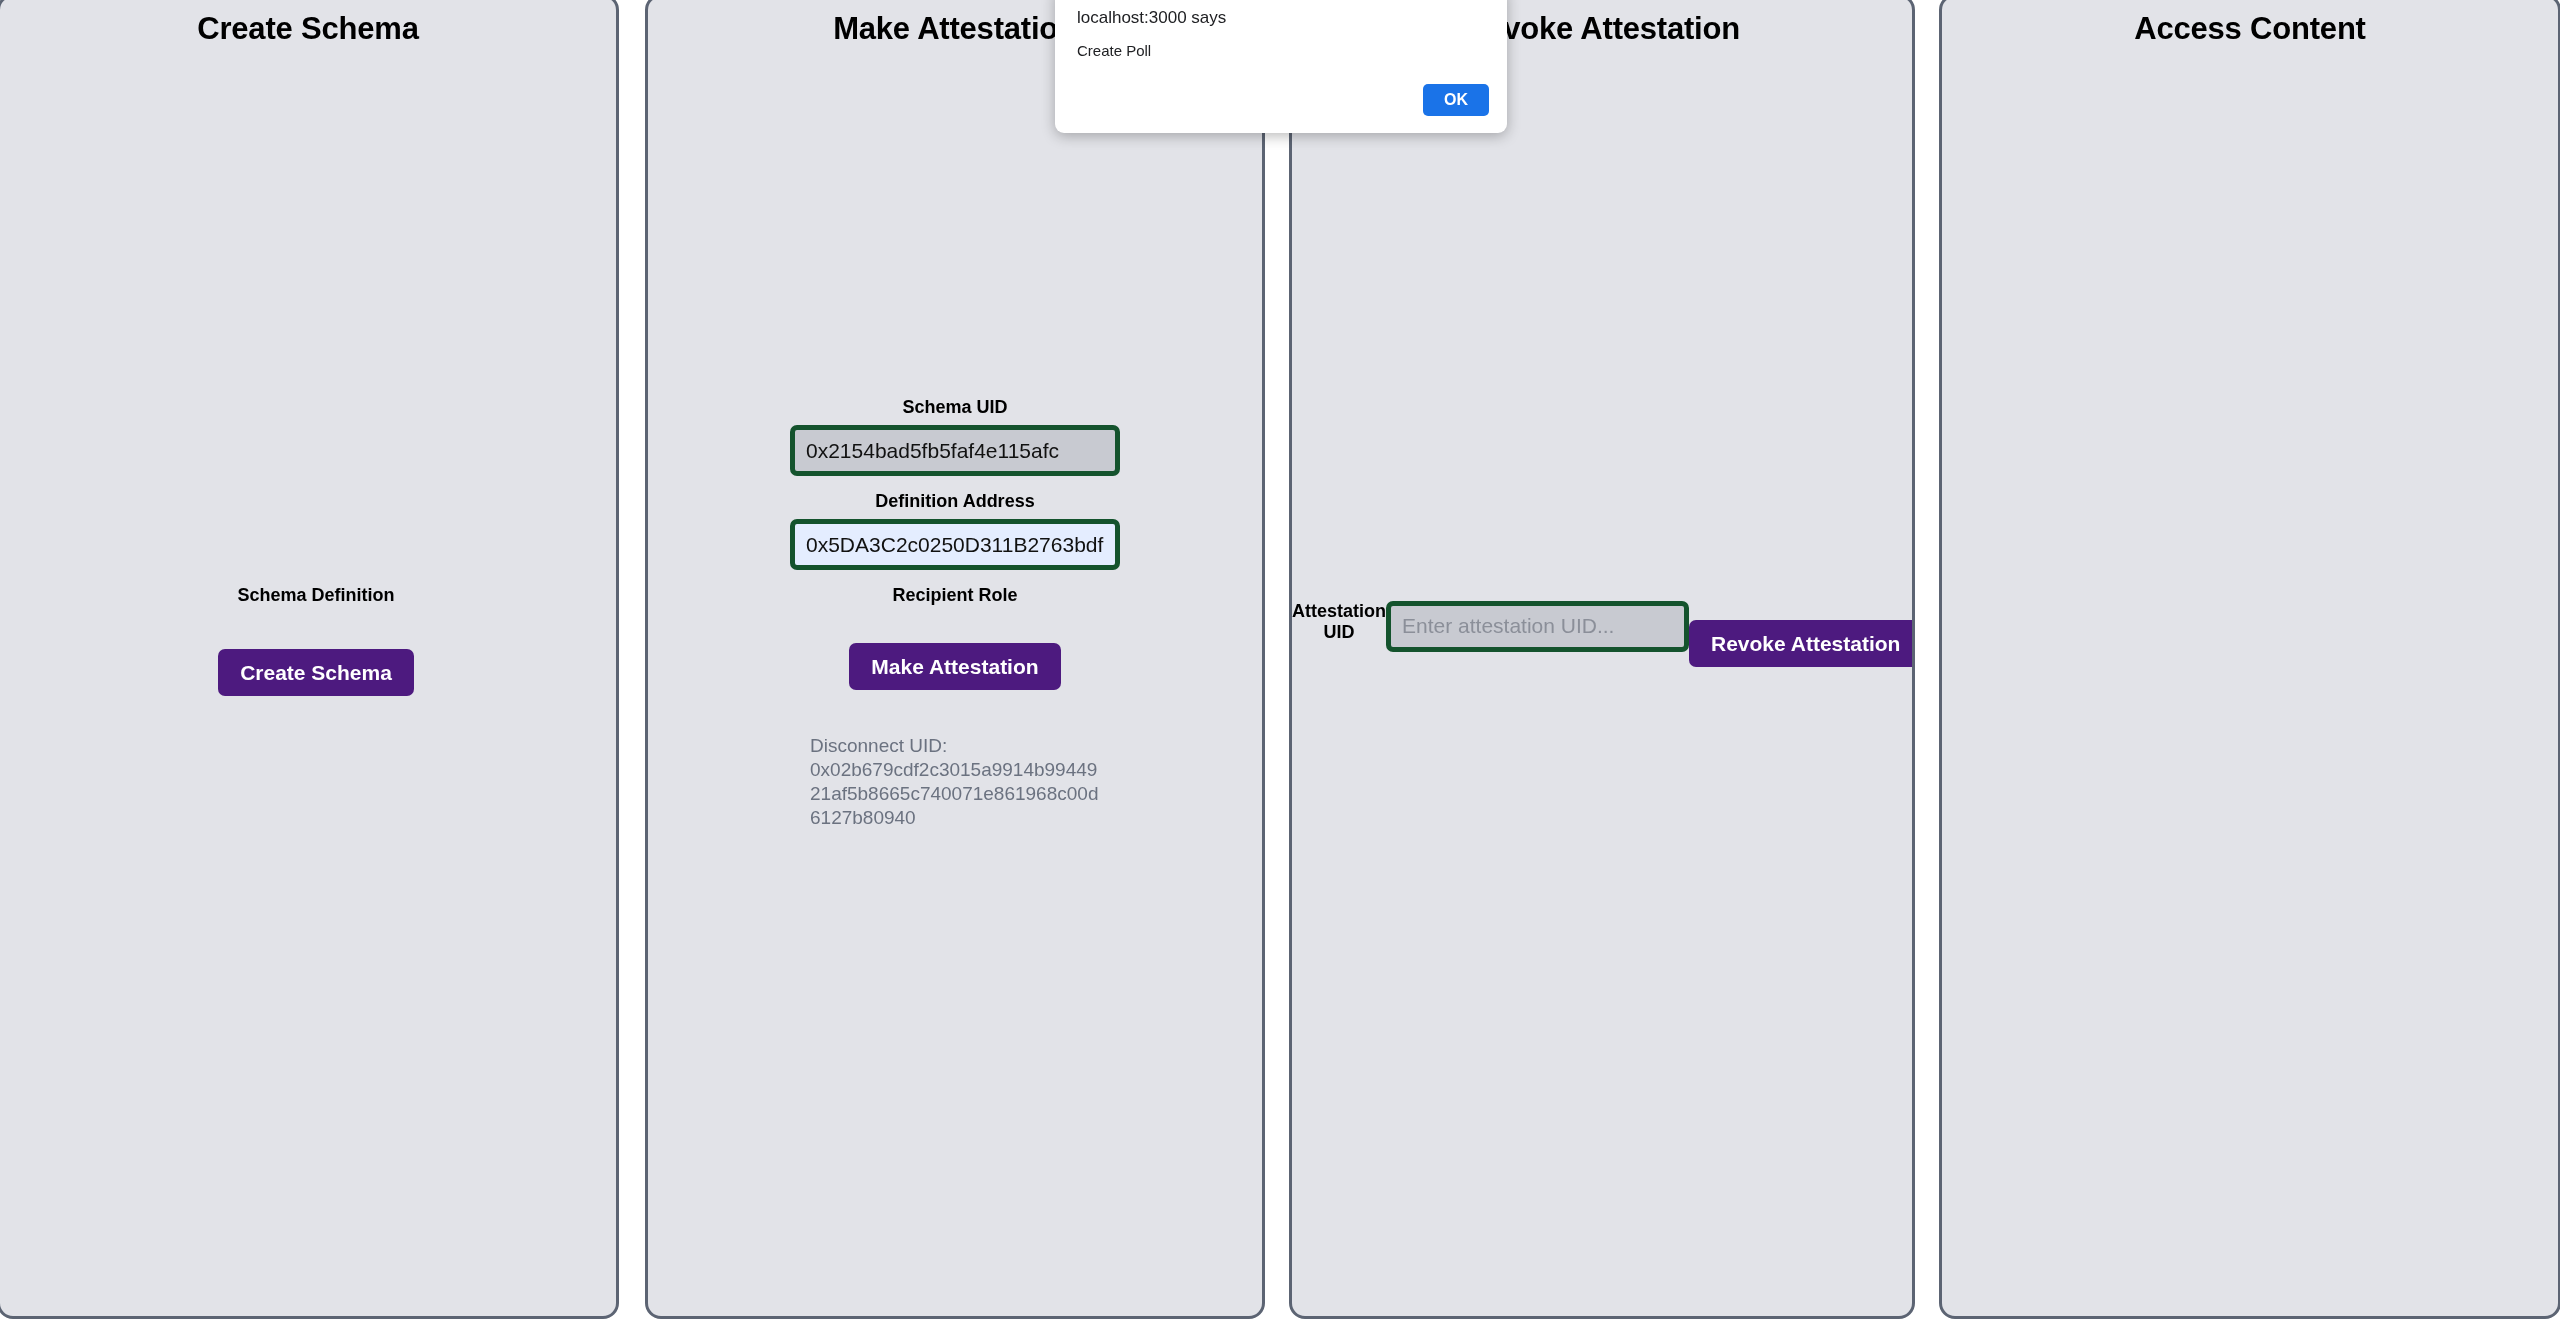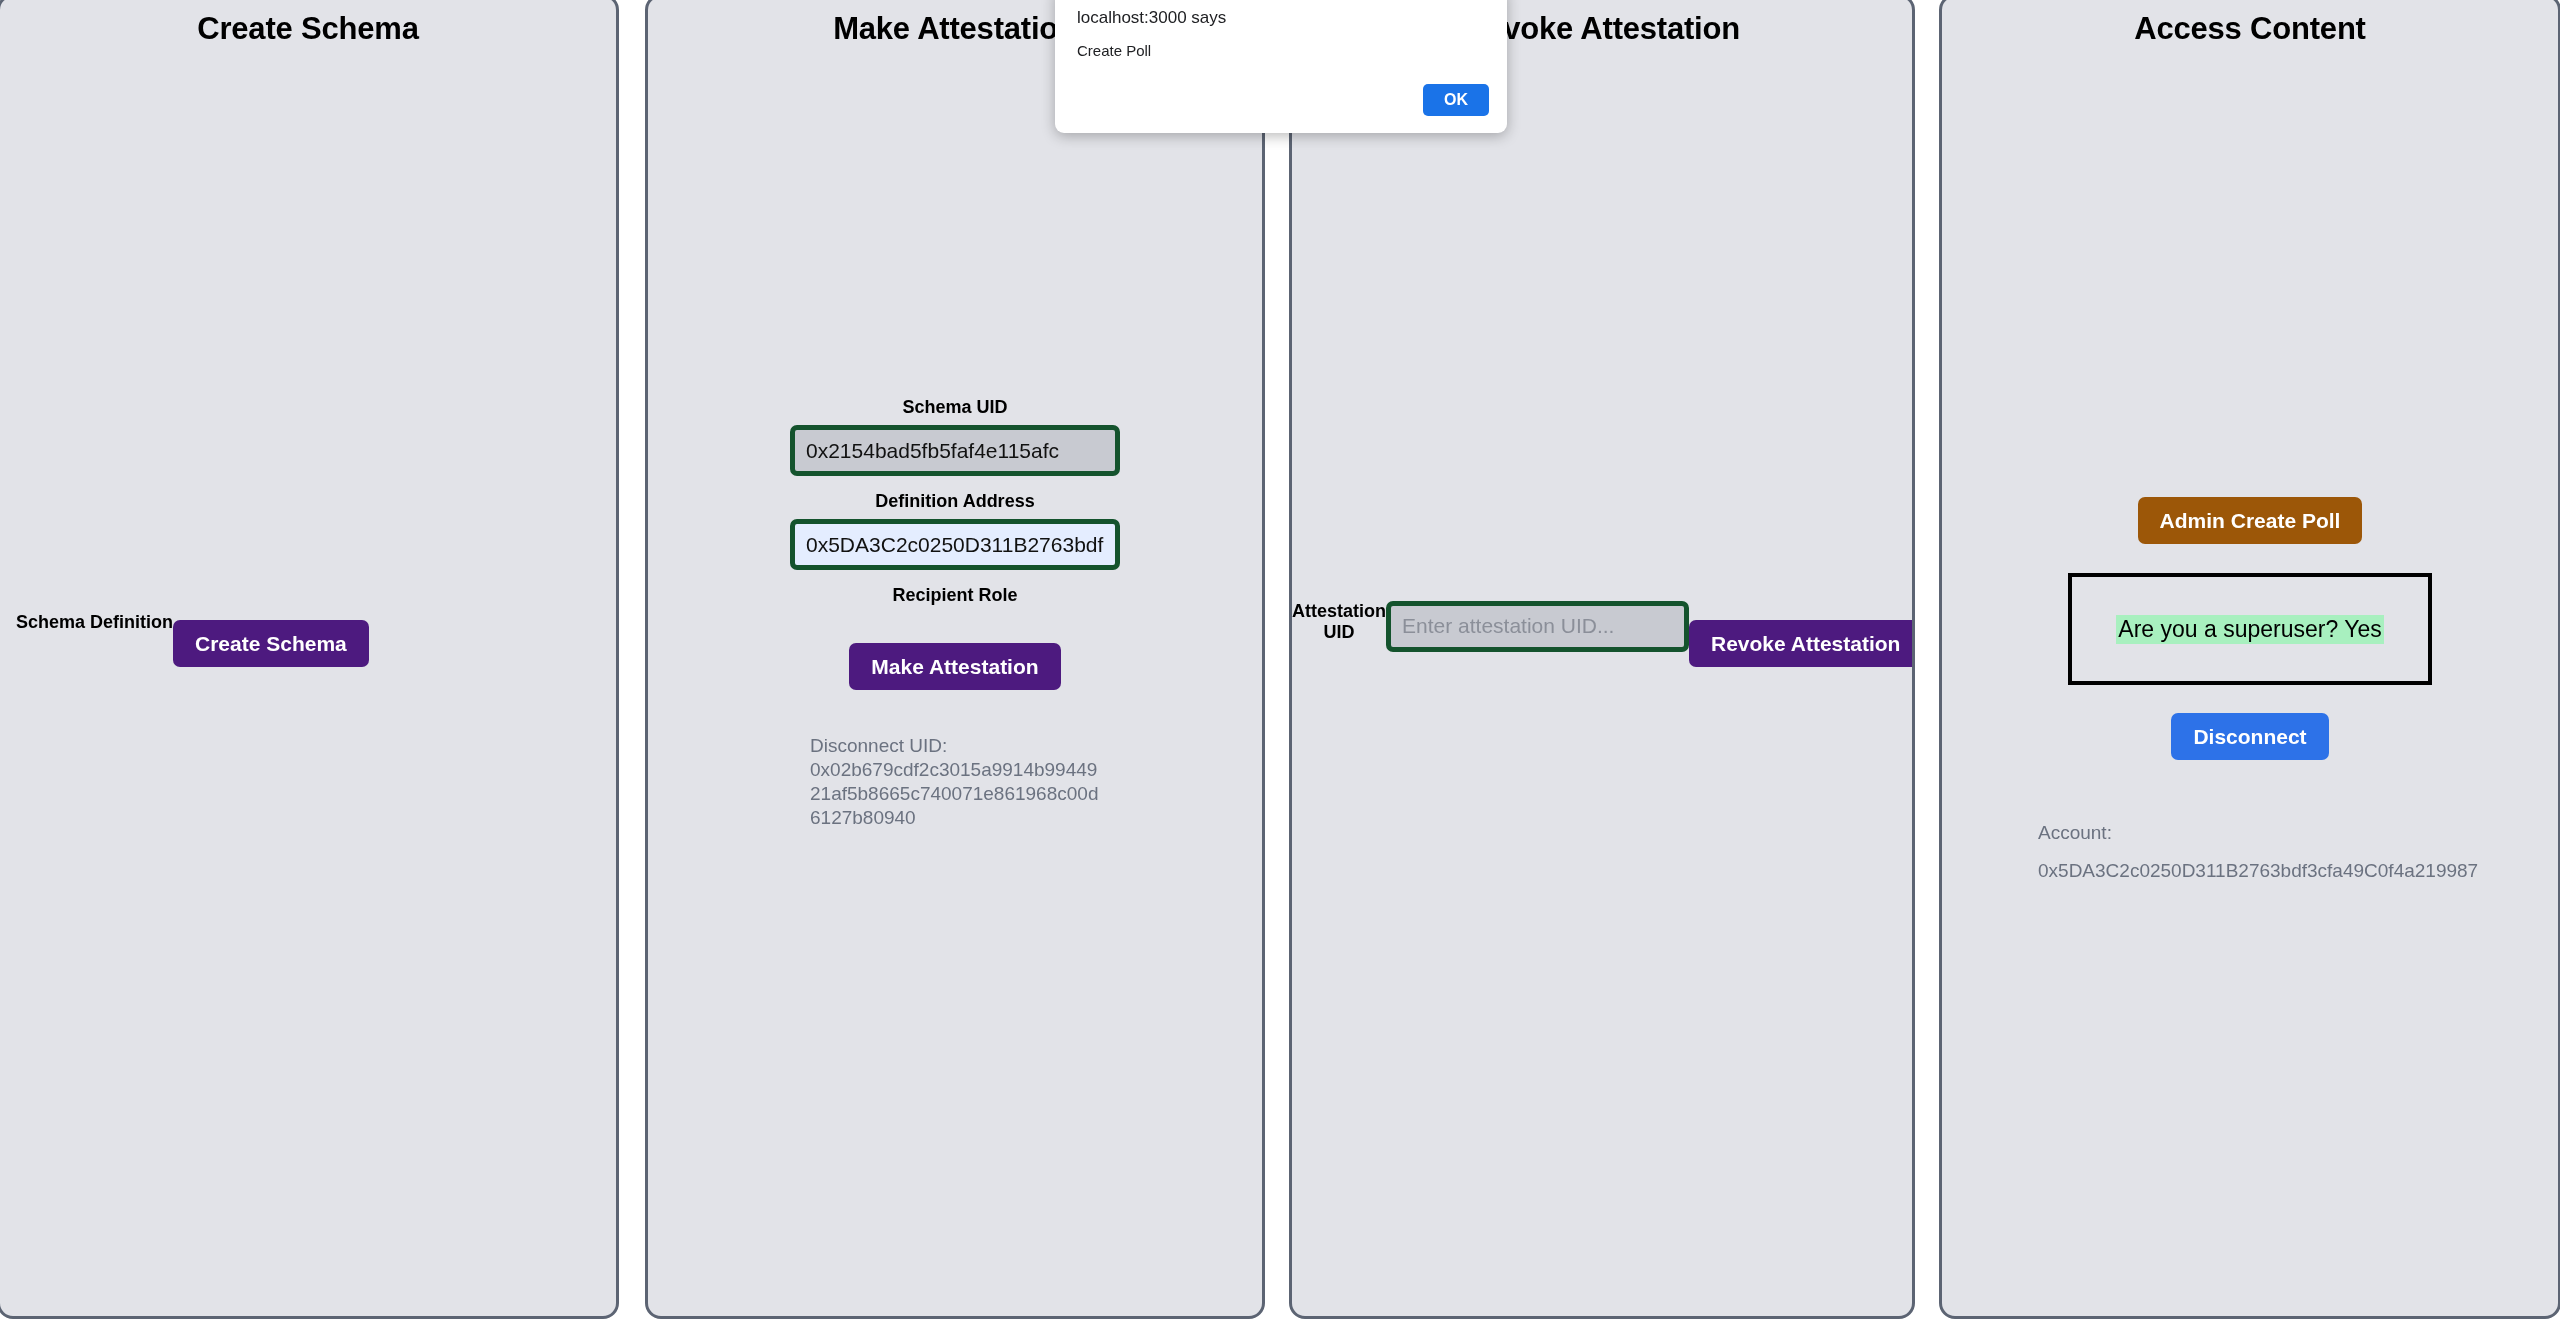--- a/index.html
+++ b/index.html
@@ -102,21 +102,21 @@
   .btn-purple { background: #4d1a7f; }
   .btn-brown  { background: #9c5708; }
   .btn-blue   { background: #2d72e8; }
 
   
   .p1-body {
     position: absolute;
     left: 16px; right: 0;
     top: 588px;
     display: flex;
-    flex-direction: row;
+    flex-direction: column;
     align-items: center;
   }
   .p1-body .text-input { width: 324px; }
   .p1-body .btn { margin-top: 35px; }
 
   
   .p2-body {
     position: absolute;
     left: 0; right: 0;
     top: 400px;
@@ -285,32 +285,20 @@
       <div class="p3-body">
         <div class="field-label">Attestation UID</div>
         <input class="text-input" type="text" placeholder="Enter attestation UID..." style="">
         <button class="btn btn-purple">Revoke Attestation</button>
       </div>
     </section>
 
     <section class="panel p4">
       <h1 class="panel-title">Access Content</h1>
 
-      <div class="p4-body">
-        <button class="btn btn-brown">Admin Create Poll</button>
-
-        <div class="superuser-box">
-          <span class="superuser-text">Are you a superuser? Yes</span>
-        </div>
-
-        <button class="btn btn-blue">Disconnect</button>
-
-        <div class="account-label">Account:</div>
-        <div class="account-value">0x5DA3C2c0250D311B2763bdf3cfa49C0f4a219987</div>
-      </div>
     </section>
 
   </div>
 
   <div class="alert-dialog">
     <div class="alert-origin">localhost:3000 says</div>
     <div class="alert-message">Create Poll</div>
     <button class="alert-ok">OK</button>
   </div>
 

